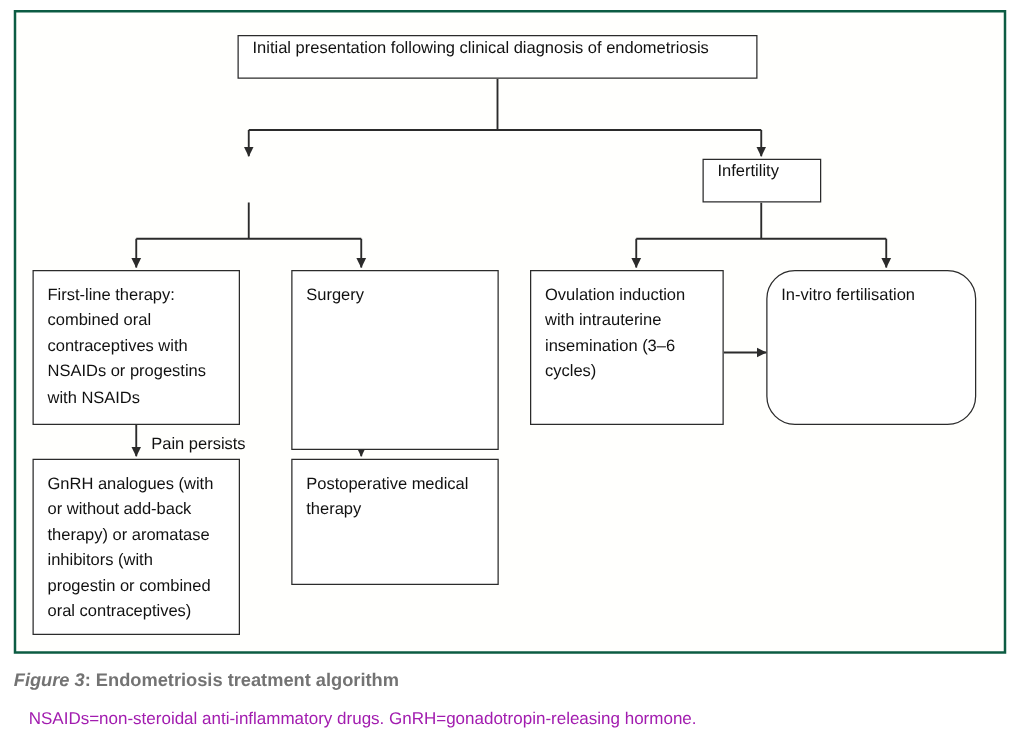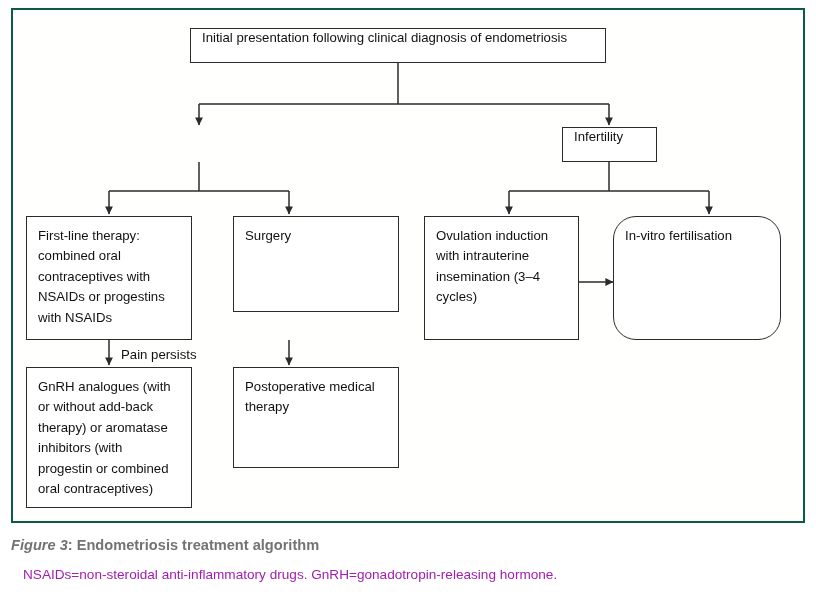--- a/index.html
+++ b/index.html
@@ -151,26 +151,26 @@
 
 
     <div class="flow-box centered-label" style="left:549px; top:117px; width:95px; height:35px;">
       <span class="box-text">Infertility</span>
     </div>
 
     <div class="flow-box" style="left:13px; top:206px; width:166px; height:124px;">
       <span class="box-text">First-line therapy: combined oral contraceptives with NSAIDs or progestins with NSAIDs</span>
     </div>
 
-    <div class="flow-box" style="left:220px; top:206px; width:166px; height:96px;">
+    <div class="flow-box" style="left:220px; top:206px; width:166px; height:144px;">
       <span class="box-text">Surgery</span>
     </div>
 
     <div class="flow-box" style="left:411px; top:206px; width:155px; height:124px;">
-      <span class="box-text">Ovulation induction with intrauterine insemination (3–4 cycles)</span>
+      <span class="box-text">Ovulation induction with intrauterine insemination (3–6 cycles)</span>
     </div>
 
     <div class="flow-box" style="left:600px; top:206px; width:168px; height:124px;border-radius:23px;">
       <span class="box-text">In-vitro fertilisation</span>
     </div>
 
     <span class="edge-label" style="left:108px; top:337px;">Pain persists</span>
 
     <div class="flow-box" style="left:13px; top:357px; width:166px; height:141px;">
       <span class="box-text">GnRH analogues (with or without add-back therapy) or aromatase inhibitors (with progestin or combined oral contraceptives)</span>

